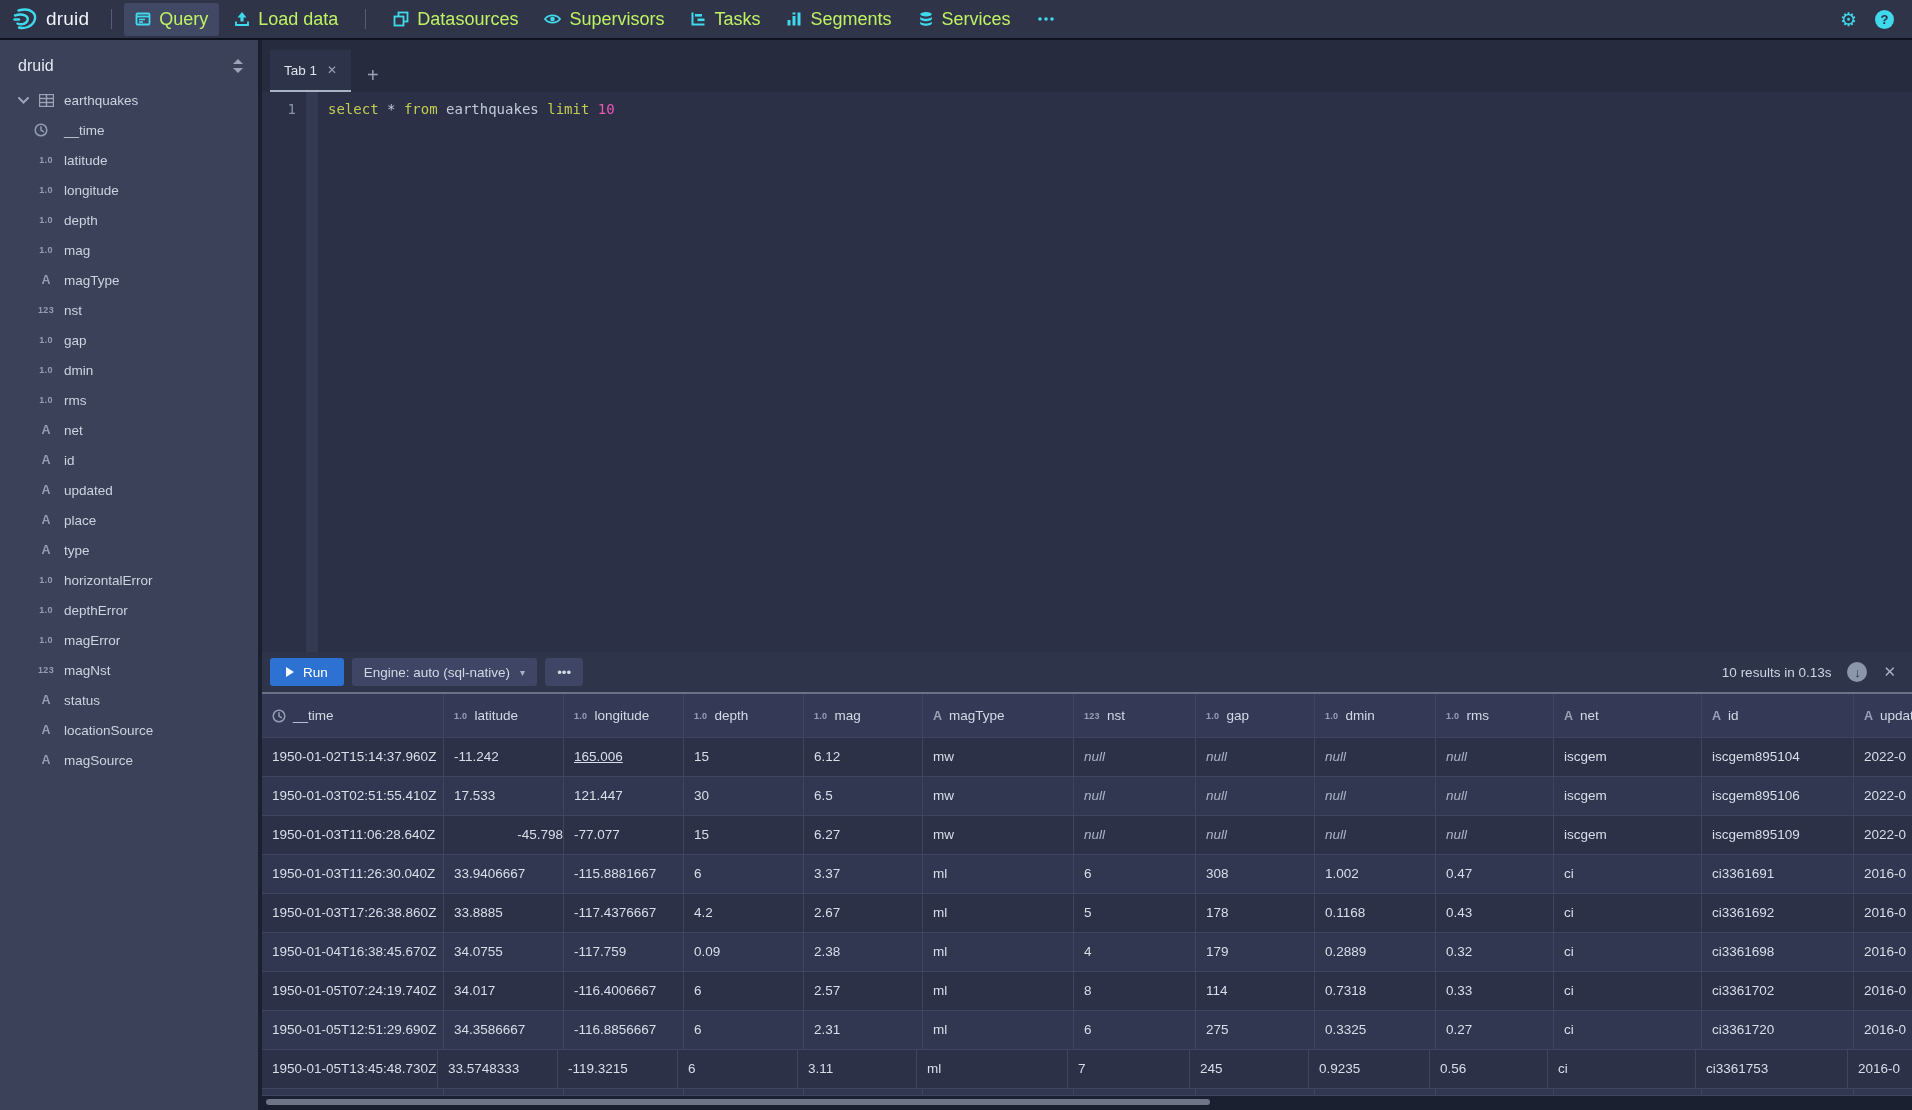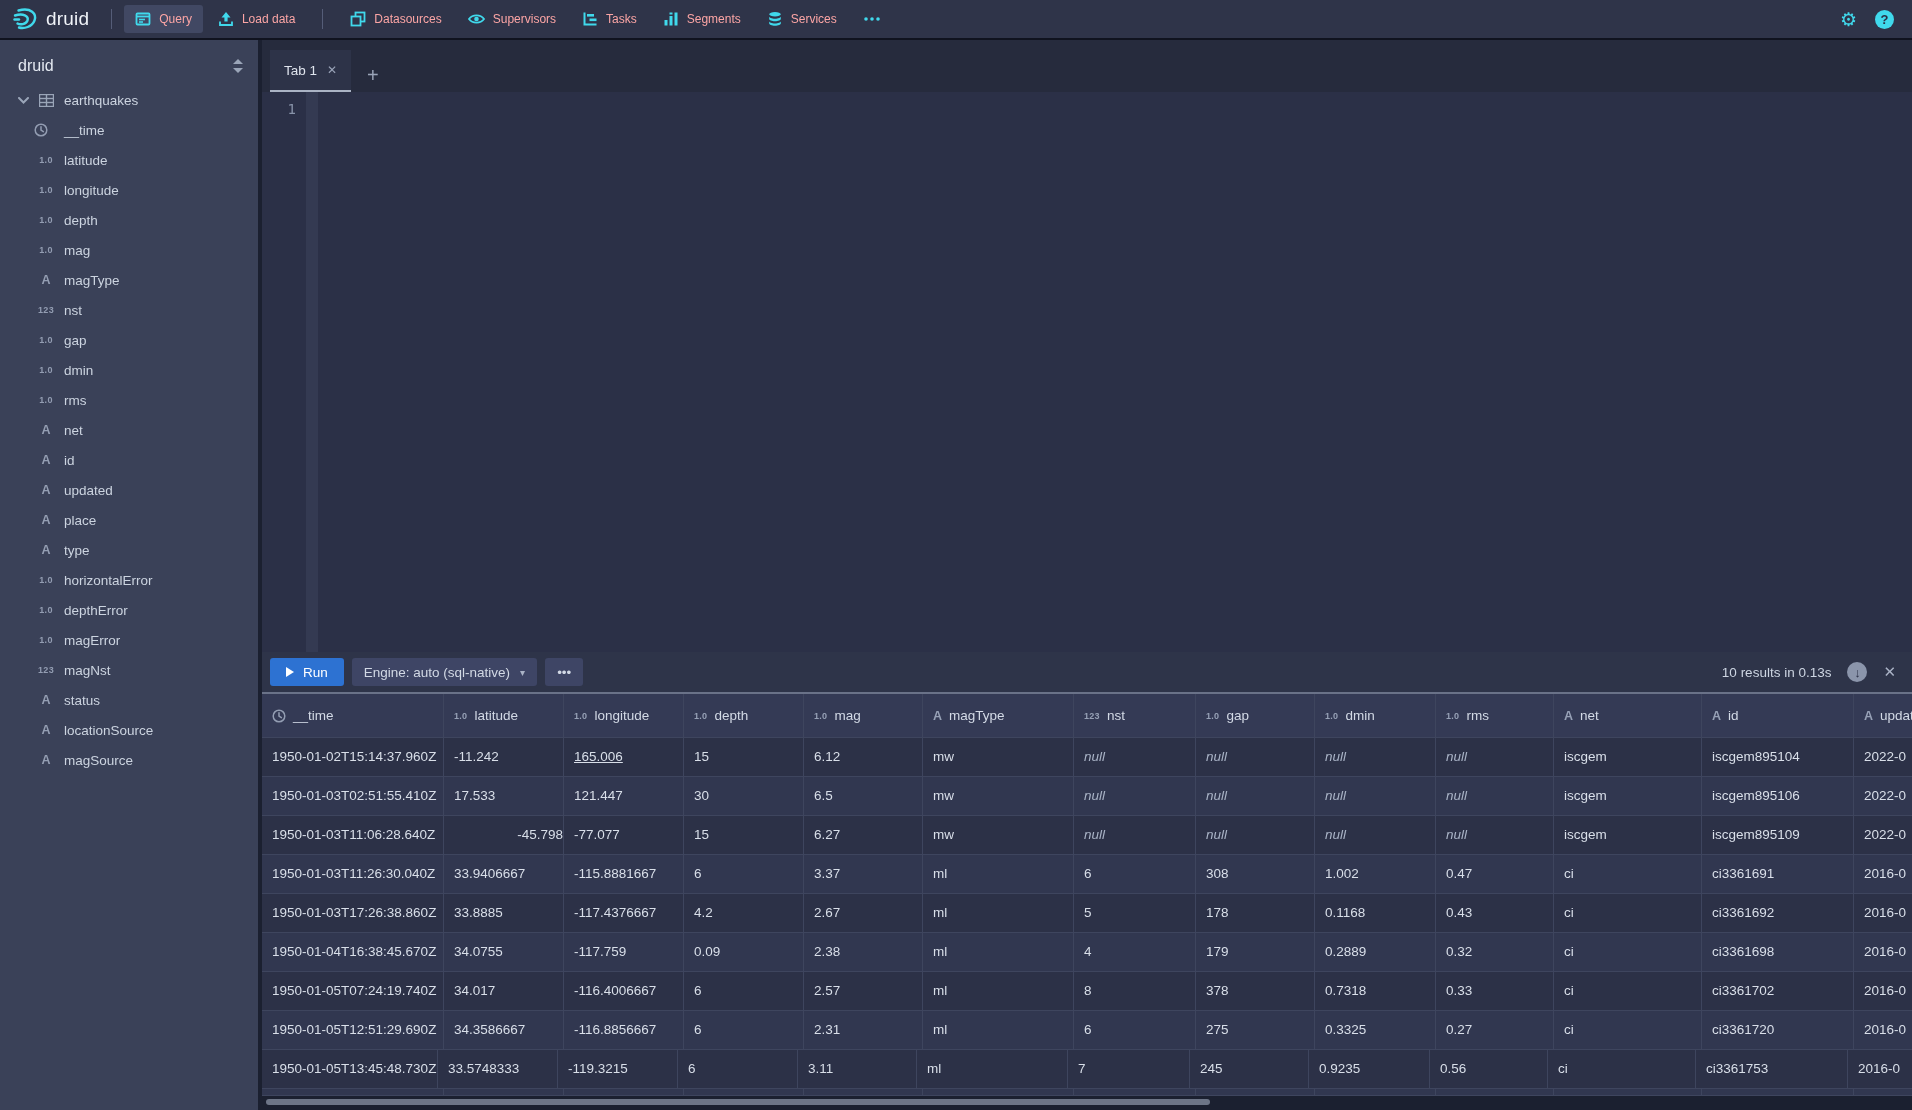--- a/index.html
+++ b/index.html
@@ -15,21 +15,21 @@
   .nav {
     height:40px; background:#2f3449; display:flex; align-items:center;
     padding:0 12px; flex:0 0 auto; border-bottom:2px solid #10131f;
   }
   .brand { display:flex; align-items:center; gap:8px; margin-right:10px; }
   .brand-text { font-size:19px; font-weight:400; color:#f0f3f8; letter-spacing:.2px; }
   .nav-sep { width:1px; height:20px; background:#555d78; margin:0 12px; }
   .nav-items { display:flex; align-items:center; gap:4px; }
   .nav-item {
     display:flex; align-items:center; gap:8px; padding:6px 11px;
-    border-radius:3px; cursor:pointer; font-size:12px; color:#fca5a5;
+    border-radius:3px; cursor:pointer; font-size:18px; color:#bef264;
   }
   .nav-item.active { background:#414863; }
   .nav-item .nicon { display:flex; align-items:center; }
   .nav-right { margin-left:auto; display:flex; align-items:center; gap:18px; padding-right:6px; }
   .gear { color:#40d9ec; font-size:19px; line-height:1; cursor:pointer; }
   .help-circle {
     width:19px; height:19px; border-radius:50%; background:#40d9ec; color:#2a2f45;
     font-size:13px; font-weight:bold; display:flex; align-items:center; justify-content:center; cursor:pointer;
   }
 
@@ -340,20 +340,21 @@
           <span class="tab-close">✕</span>
         </div>
         <div class="tab-add">+</div>
       </div>
 
       <div class="editor">
         <div class="gutter">
           <span class="ln">1</span>
         </div>
         <div class="fold-strip"></div>
+        <div class="code" id="codeLine"><span class="tok-kw">select</span><span class="tok-op"> </span><span class="tok-op">*</span><span class="tok-op"> </span><span class="tok-kw">from</span><span class="tok-op"> </span><span class="tok-id">earthquakes</span><span class="tok-op"> </span><span class="tok-kw">limit</span><span class="tok-op"> </span><span class="tok-num">10</span></div>
       </div>
 
       <div class="runbar">
         <button class="btn btn-run">
           <span class="play-tri"></span>
           <span>Run</span>
         </button>
         <button class="btn btn-dark">
           <span>Engine: auto (sql-native)</span>
           <span class="caret">▾</span>
@@ -520,21 +521,21 @@
               <div class="cell" style="width: 160px;">2016-0</div>
             </div>
             <div class="rt-row row-odd">
               <div class="cell" style="width: 182px;">1950-01-05T07:24:19.740Z</div>
               <div class="cell" style="width: 120px;">34.017</div>
               <div class="cell" style="width: 120px;">-116.4006667</div>
               <div class="cell" style="width: 120px;">6</div>
               <div class="cell" style="width: 119px;">2.57</div>
               <div class="cell" style="width: 151px;">ml</div>
               <div class="cell" style="width: 122px;">8</div>
-              <div class="cell" style="width: 119px;">378</div>
+              <div class="cell" style="width: 119px;">114</div>
               <div class="cell" style="width: 121px;">0.7318</div>
               <div class="cell" style="width: 118px;">0.33</div>
               <div class="cell" style="width: 148px;">ci</div>
               <div class="cell" style="width: 152px;">ci3361702</div>
               <div class="cell" style="width: 160px;">2016-0</div>
             </div>
             <div class="rt-row row-even">
               <div class="cell" style="width: 182px;">1950-01-05T12:51:29.690Z</div>
               <div class="cell" style="width: 120px;">34.3586667</div>
               <div class="cell" style="width: 120px;">-116.8856667</div>

